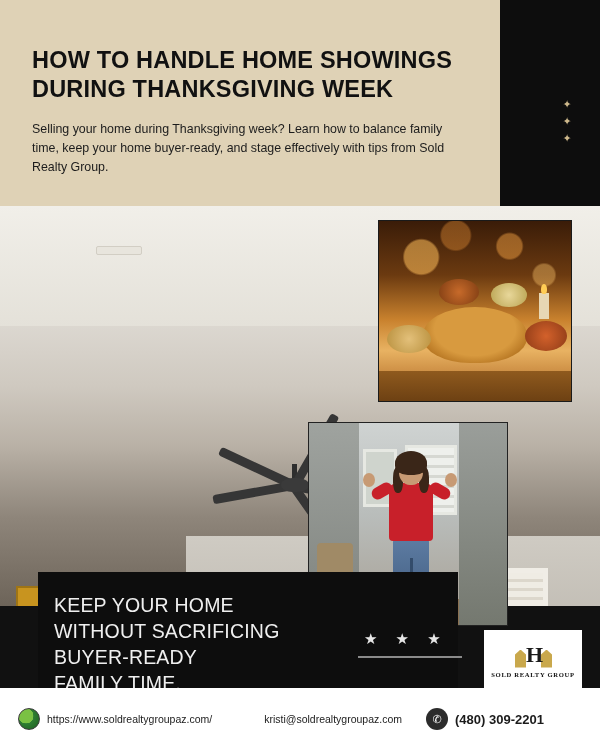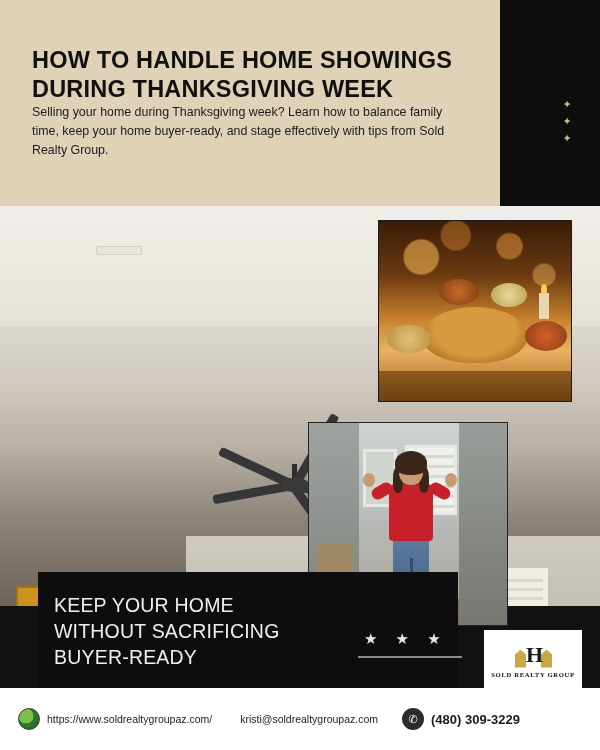--- a/index.html
+++ b/index.html
@@ -28,20 +28,21 @@
   }
   .title {
     font-size: 23.5px;
     font-weight: bold;
     line-height: 1.22;
     letter-spacing: 0.2px;
     color: #111111;
     text-transform: uppercase;
   }
   .subtitle {
+    margin-top: 17px;
     font-size: 12.4px;
     line-height: 1.52;
     color: #1c1c1c;
     max-width: 452px;
   }
   .header-right-strip {
     position: absolute;
     left: 500px; top: 0;
     width: 100px; height: 206px;
     background: #0d0d0d;
@@ -230,21 +231,21 @@
   }
 
   
   .footer {
     position:absolute; left:0; top:688px; width:600px; height:62px;
     background:#ffffff;
     display:flex; align-items:center;
   }
   .footer-item { display:flex; align-items:center; gap:7px; }
   .f-web { margin-left:18px; }
-  .f-mail { margin-left:28px; }
+  .f-mail { margin-left:52px; }
   .f-phone { margin-left:24px; }
   .footer-text { font-size:10.5px; color:#1b1b1b; }
   .phone-text { font-size:13px; font-weight:bold; color:#1b1b1b; }
   .icon-circle {
     width:22px; height:22px; border-radius:50%;
     display:flex; align-items:center; justify-content:center;
     color:#fff; font-size:11px;
   }
   .ic-phone { background:#2c2c2c; }
   .globe-mini {
@@ -326,20 +327,21 @@
       <div class="agent-head"></div>
       <div class="agent-hair"></div>
     </div>
   </div>
 
   <div class="quote-block">
     <div class="quote-text">
       <div>KEEP YOUR HOME</div>
       <div>WITHOUT SACRIFICING</div>
       <div>BUYER-READY</div>
+      <div>FAMILY TIME.</div>
     </div>
   </div>
 
   <div class="stars">★ ★ ★</div>
   <div class="stars-rule"></div>
 
   <div class="logo-card">
     <div class="logo-mark">
       <div class="logo-b1"></div>
       <div class="logo-b2"></div>
@@ -351,17 +353,17 @@
   <div class="footer">
     <div class="footer-item f-web">
       <span class="globe-mini"></span>
       <span class="footer-text">https://www.soldrealtygroupaz.com/</span>
     </div>
     <div class="footer-item f-mail">
       <span class="footer-text">kristi@soldrealtygroupaz.com</span>
     </div>
     <div class="footer-item f-phone">
       <span class="icon-circle ic-phone">✆</span>
-      <span class="phone-text">(480) 309-3229</span>
+      <span class="phone-text">(480) 309-2201</span>
     </div>
   </div>
 
 </div>
 
 </body></html>

